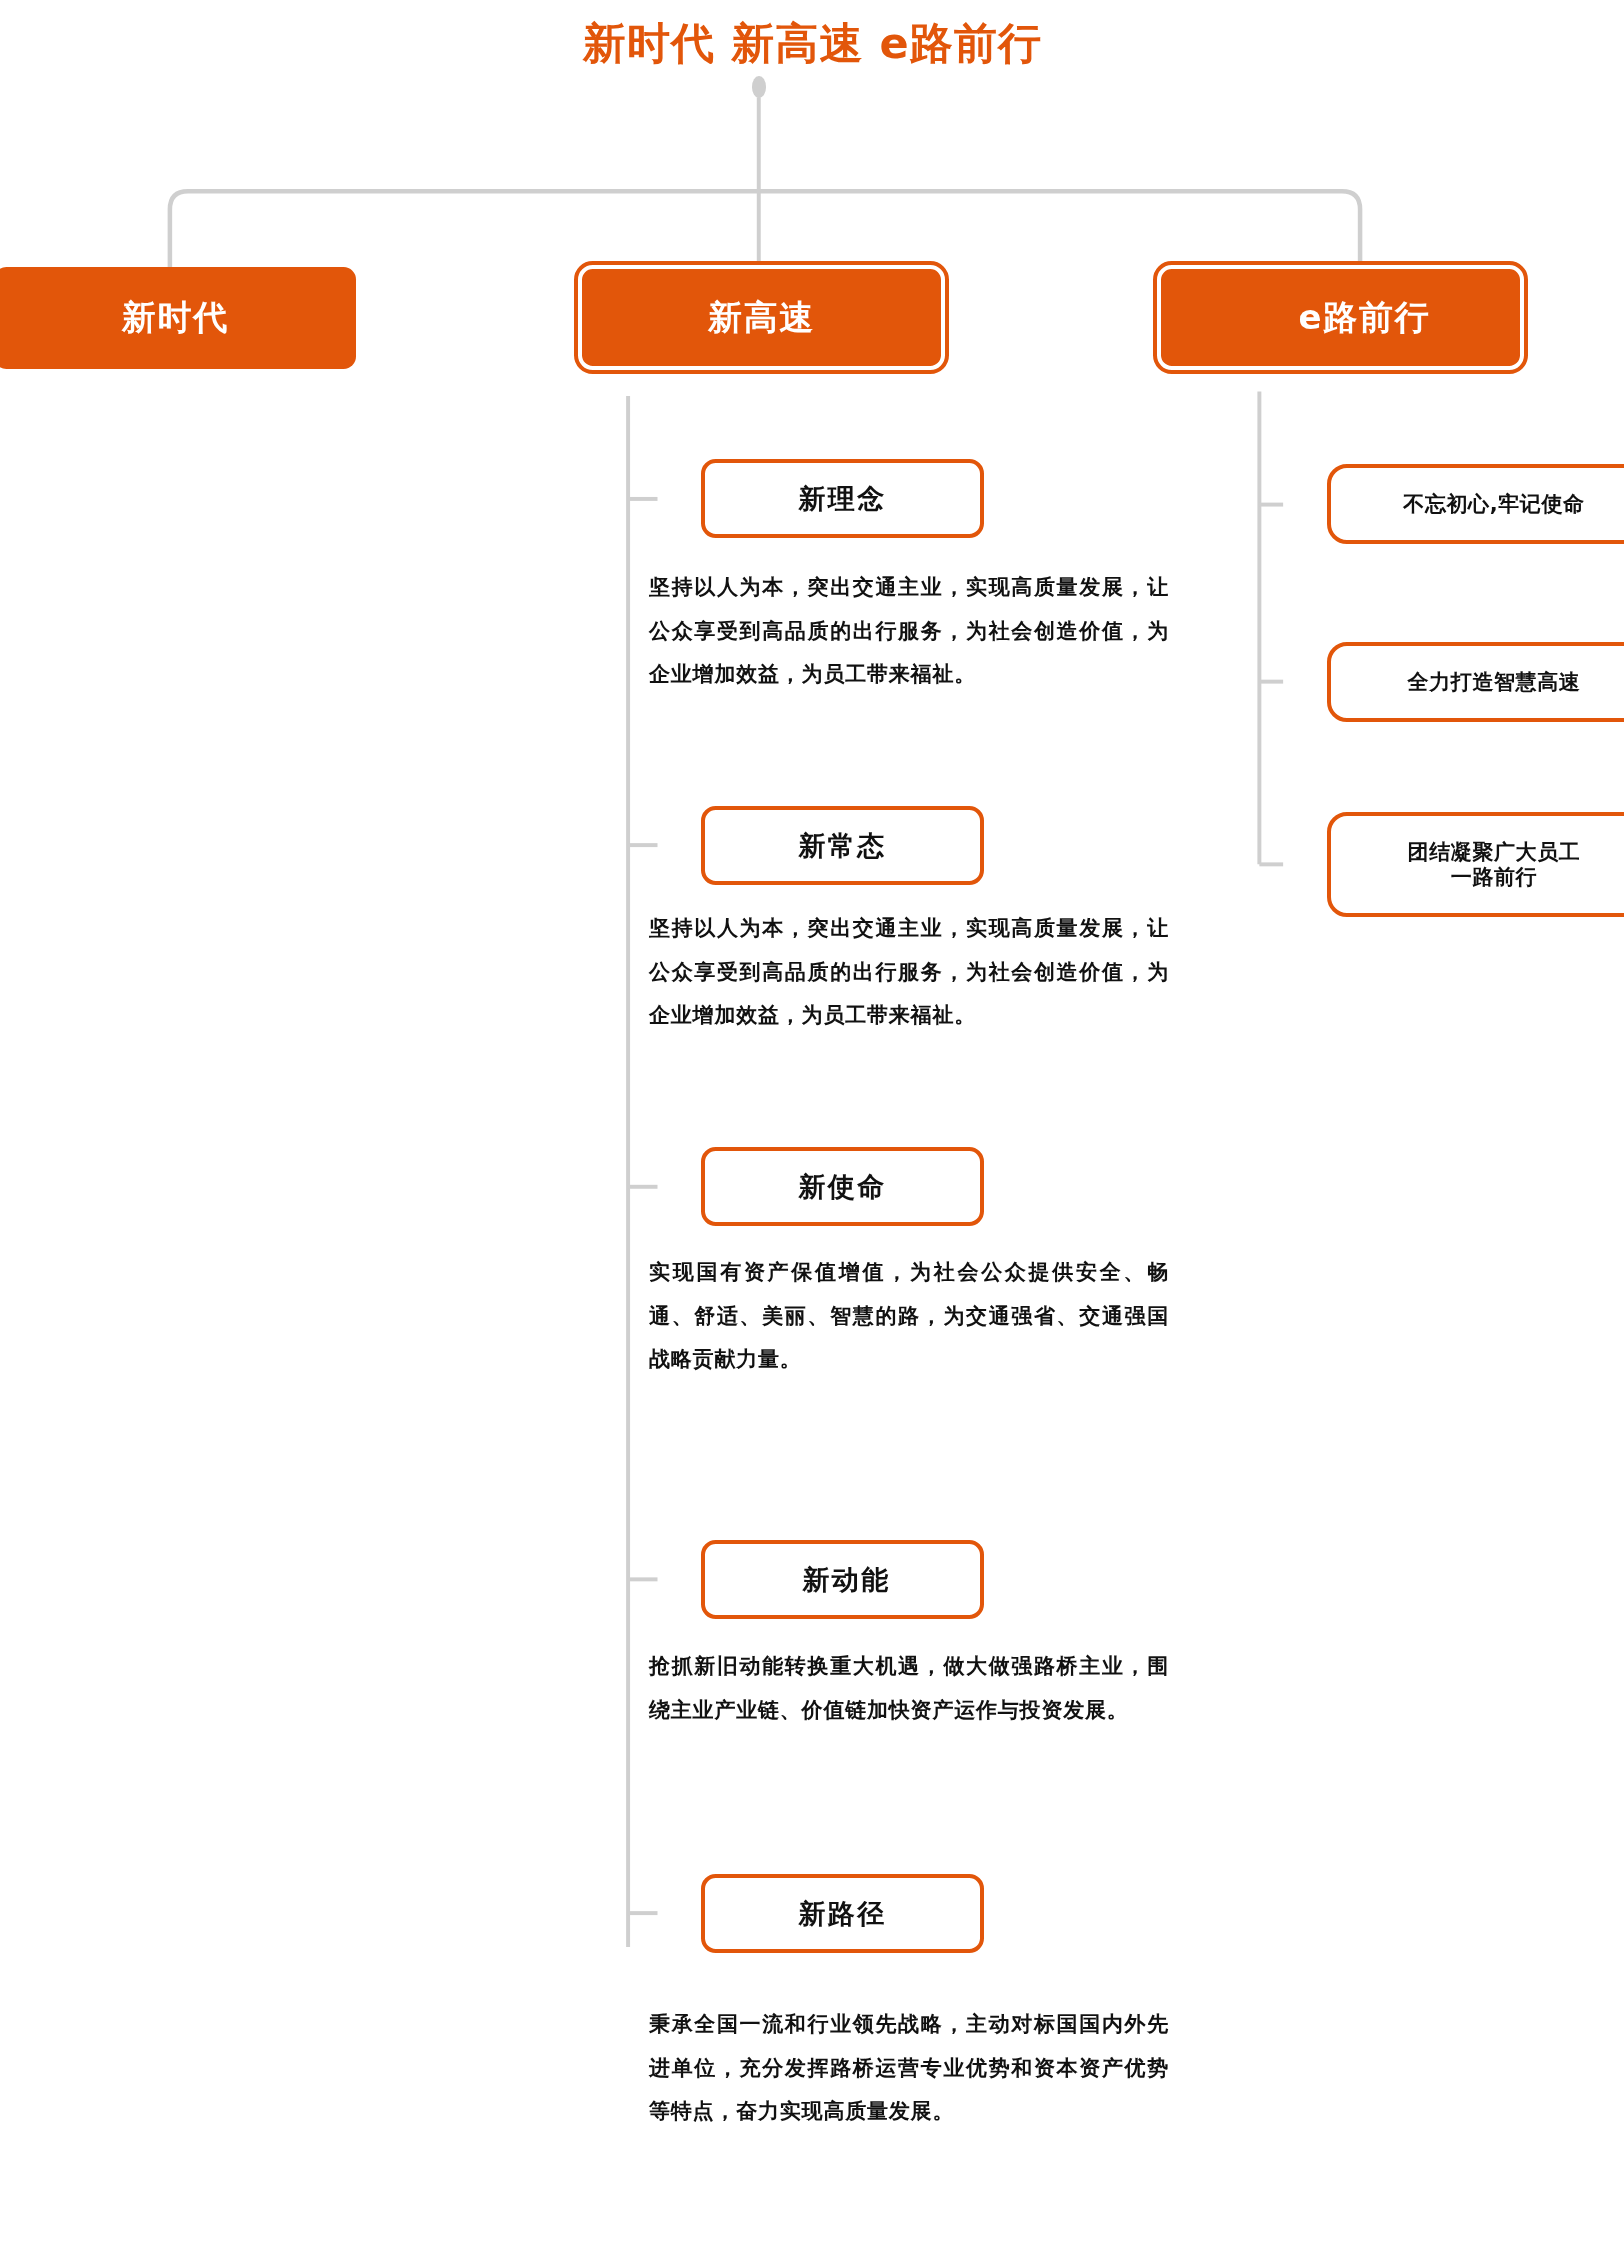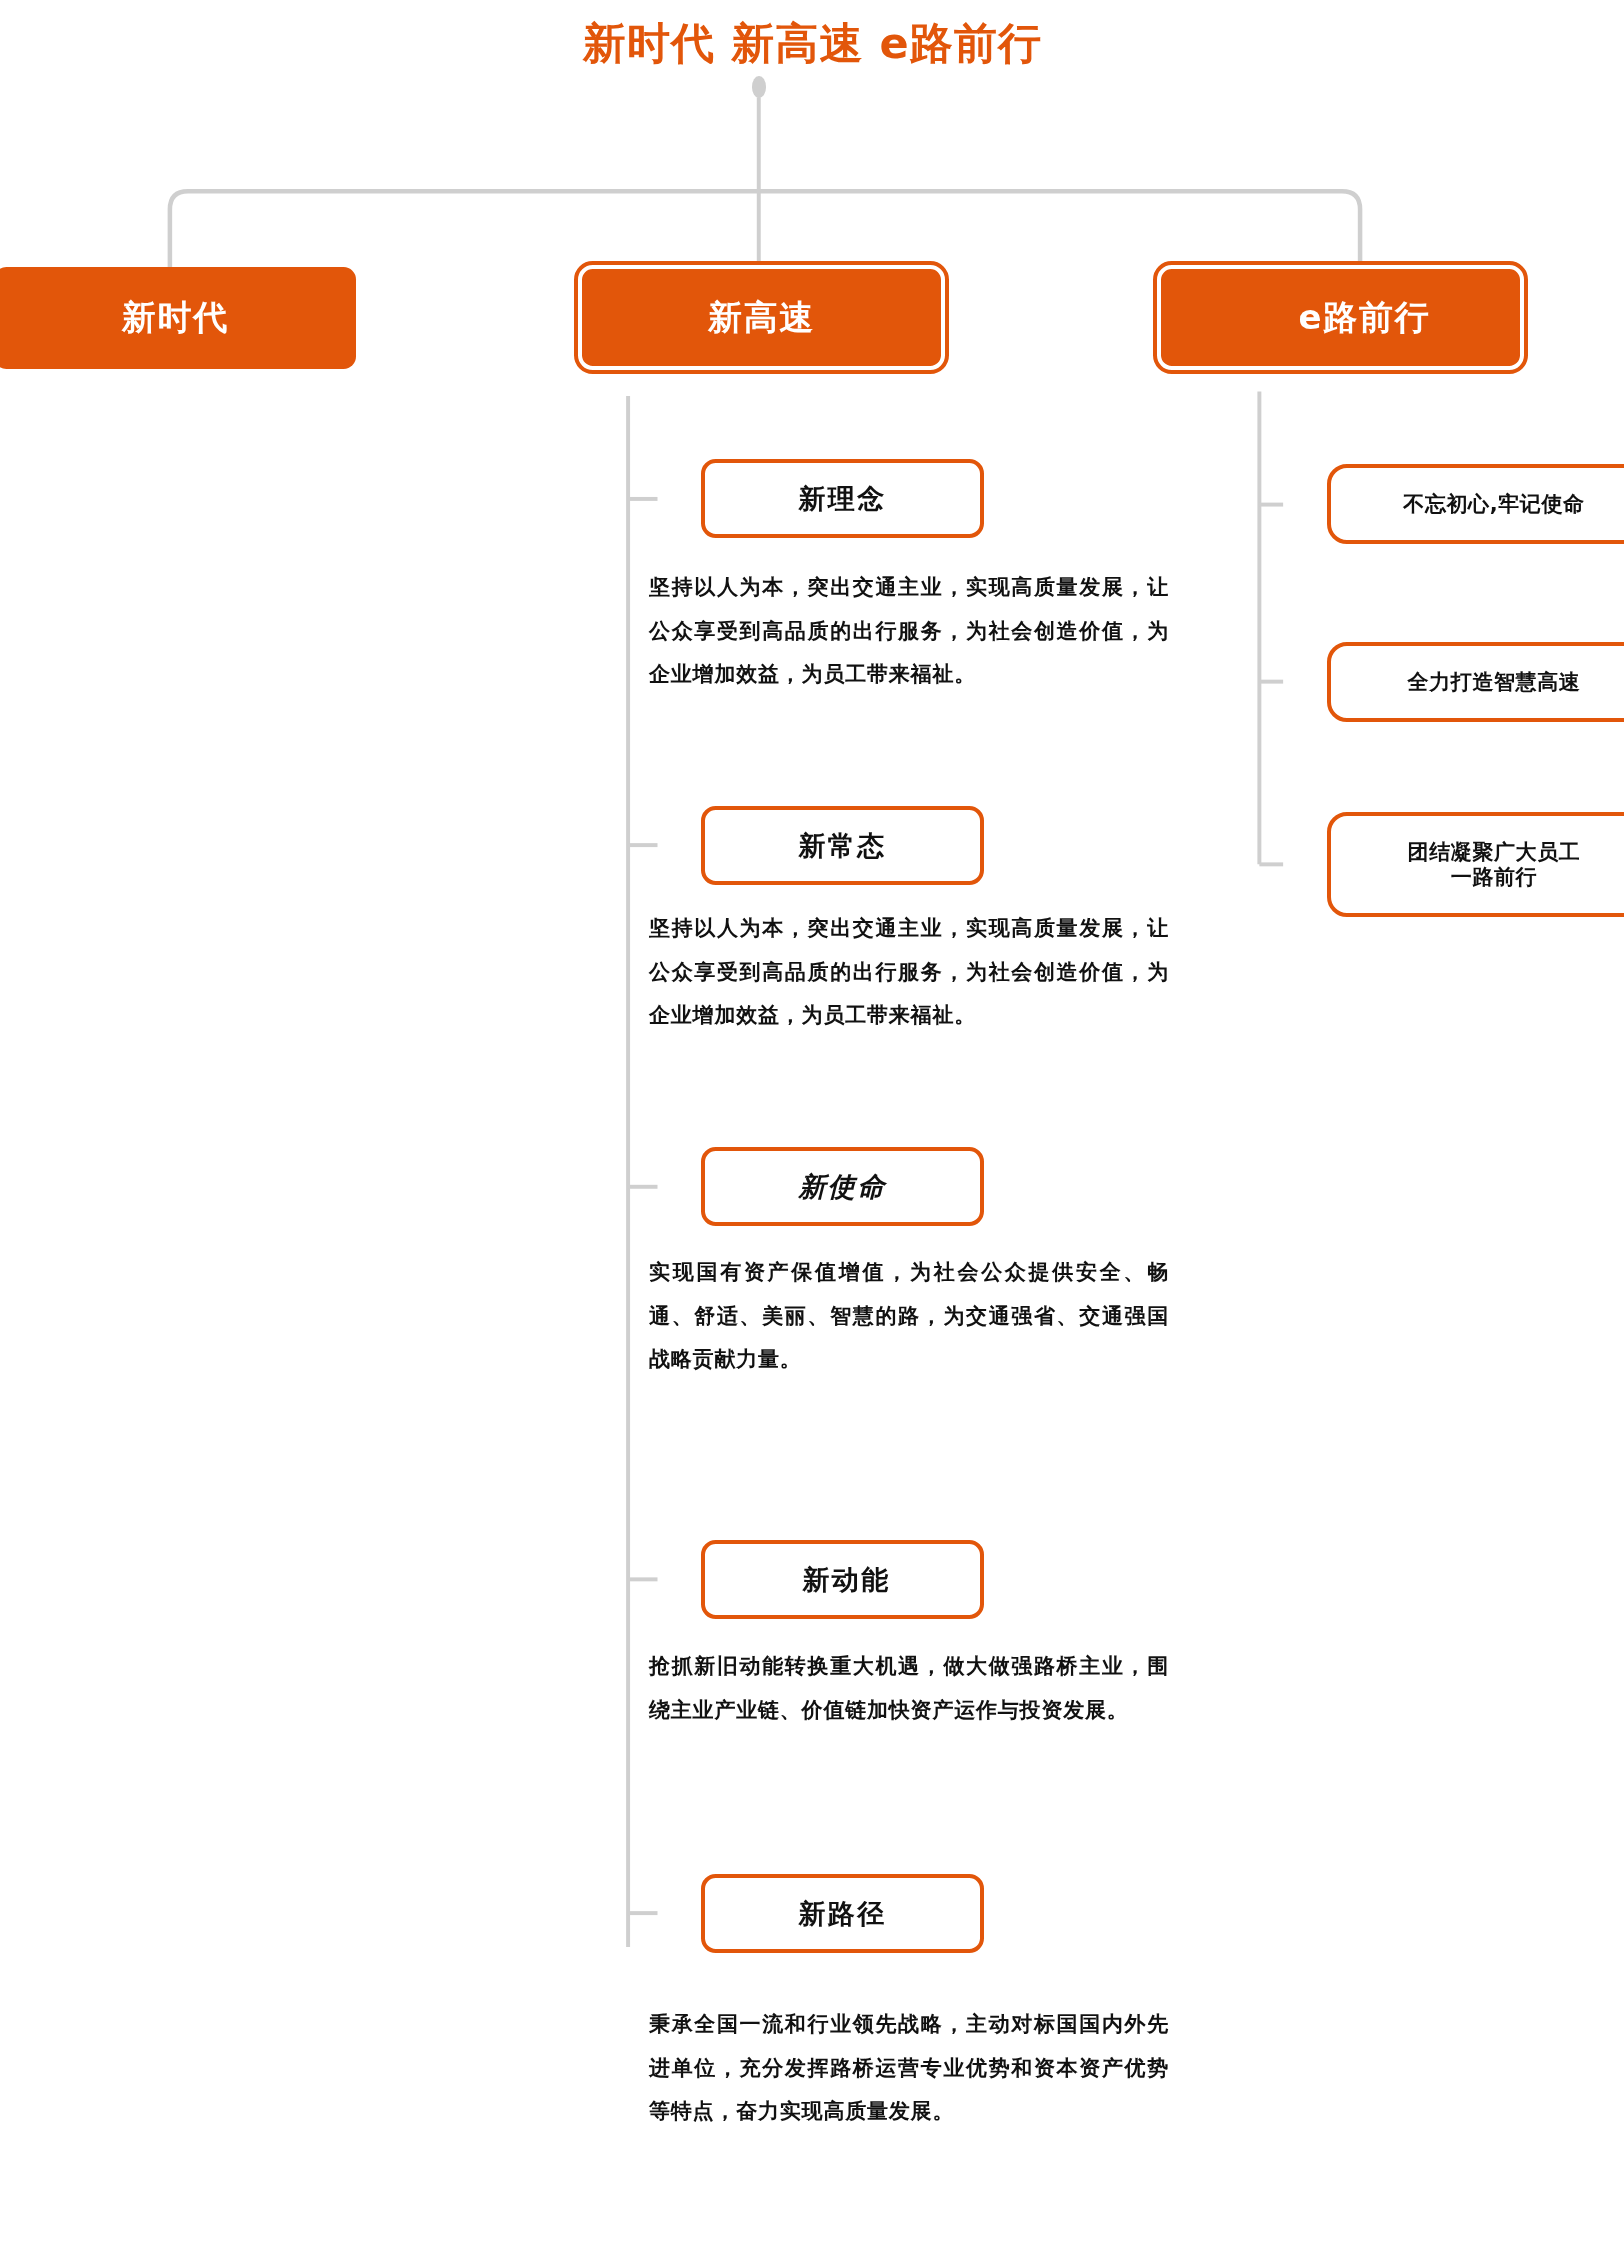--- a/index.html
+++ b/index.html
@@ -159,21 +159,21 @@
   <div class="chip" style="left:657px; top:459px; width:283px; height:79px;">
     <span>新理念</span>
   </div>
   <div class="para" style="left:649px; top:566px; width:520px;">坚持以人为本，突出交通主业，实现高质量发展，让公众享受到高品质的出行服务，为社会创造价值，为企业增加效益，为员工带来福祉。</div>
 
   <div class="chip" style="left:657px; top:806px; width:283px; height:79px;">
     <span>新常态</span>
   </div>
   <div class="para" style="left:649px; top:907px; width:520px;">坚持以人为本，突出交通主业，实现高质量发展，让公众享受到高品质的出行服务，为社会创造价值，为企业增加效益，为员工带来福祉。</div>
 
-  <div class="chip" style="left:657px; top:1147px; width:283px; height:79px;font-style:italic;">
+  <div class="chip" style="left:657px; top:1147px; width:283px; height:79px;">
     <span>新使命</span>
   </div>
   <div class="para" style="left:649px; top:1251px; width:520px;">实现国有资产保值增值，为社会公众提供安全、畅通、舒适、美丽、智慧的路，为交通强省、交通强国战略贡献力量。</div>
 
   <div class="chip" style="left:657px; top:1540px; width:283px; height:79px;padding-left:8px;">
     <span>新动能</span>
   </div>
   <div class="para" style="left:649px; top:1645px; width:520px;font-family:Liberation Serif, serif;">抢抓新旧动能转换重大机遇，做大做强路桥主业，围绕主业产业链、价值链加快资产运作与投资发展。</div>
 
   <div class="chip" style="left:657px; top:1874px; width:283px; height:79px;">

